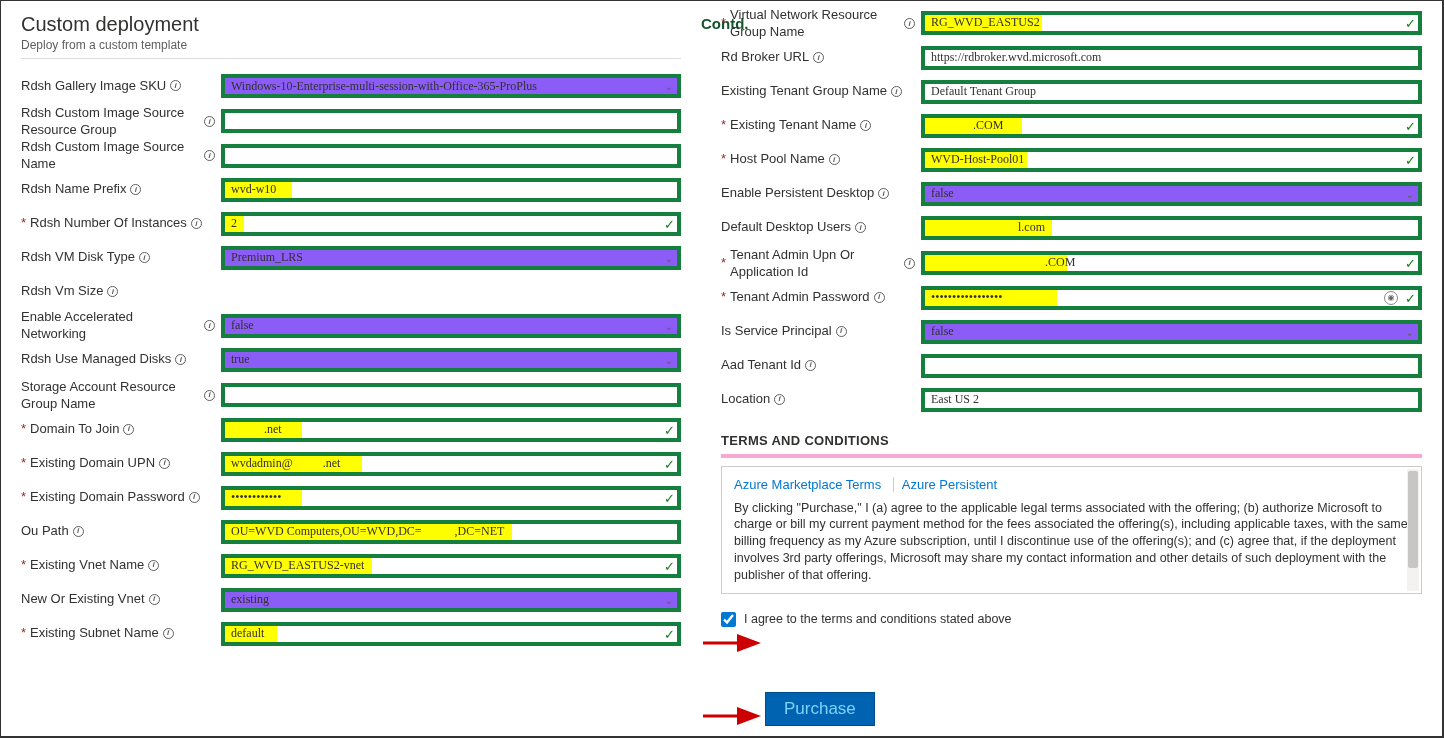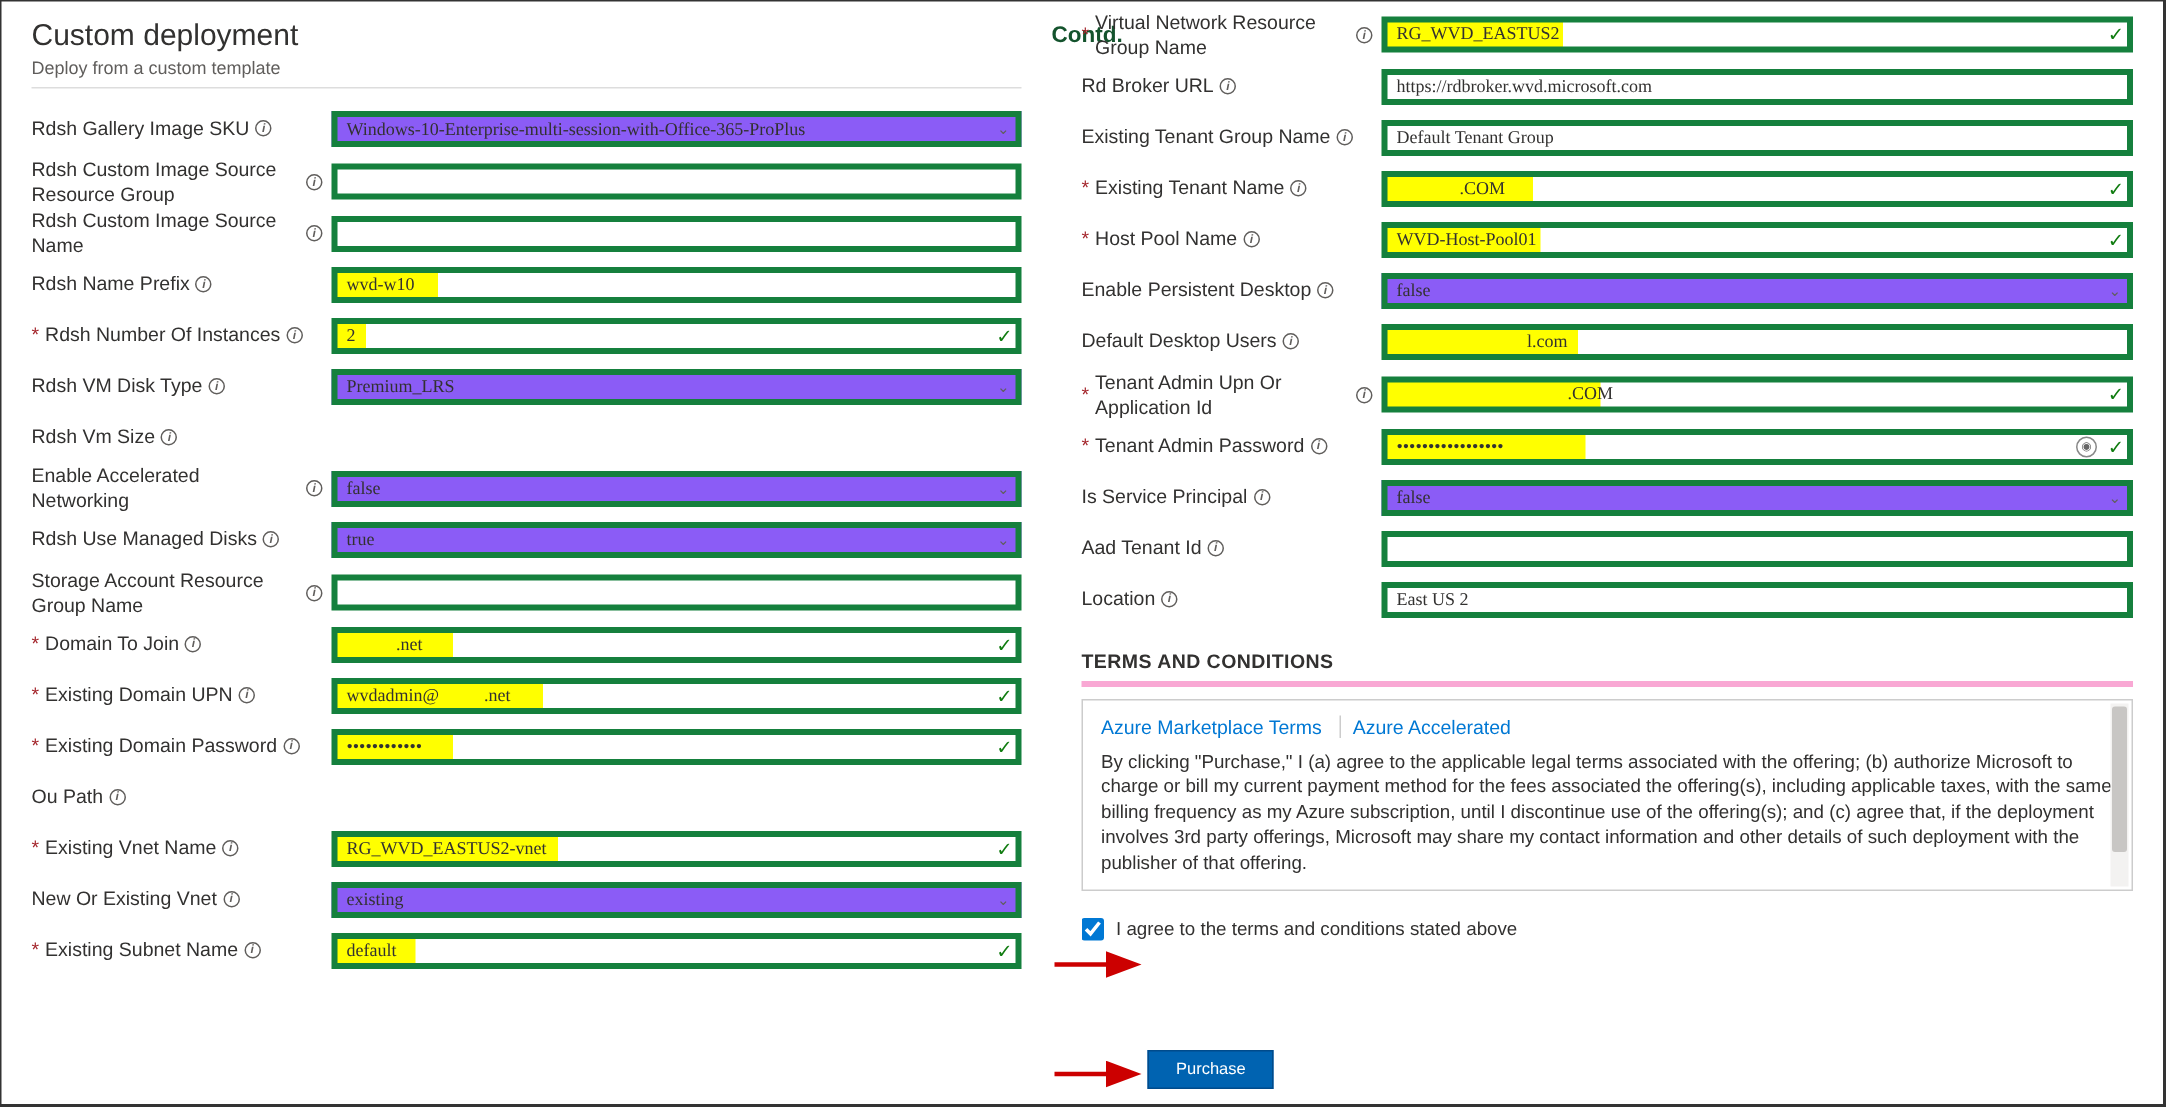--- a/index.html
+++ b/index.html
@@ -209,22 +209,22 @@
     font-size: 12.5px;
   }
   .agree-row input[type=checkbox] {
     width: 15px; height: 15px;
     margin-right: 8px;
     accent-color: #0078d4;
   }
   .purchase-btn {
     background: #0063b1;
     border: 1px solid #004b8b;
-    color: #ffffff;
-    font-size: 11px;
+    color: #7dd3fc;
+    font-size: 17px;
     padding: 6px 18px;
     cursor: pointer;
     font-family: inherit;
   }
   .purchase-row {
     position: absolute;
     left: 764px;
     bottom: 10px;
   }
   .arrow {
@@ -387,20 +387,24 @@
         <input class="text-input hl-input" value="••••••••••••" style="">
         <span class="valid-check">✓</span>
       </div>
     </div>
 
     <div class="form-row">
       <div class="label-wrap">
           <span>Ou Path</span>
           <span class="info-icon"></span>
         </div>
+      <div class="field-wrap">
+        <div class="hl-wrap" style="width:290px;"></div>
+        <input class="text-input hl-input" value="OU=WVD Computers,OU=WVD,DC=           ,DC=NET" style="">
+      </div>
     </div>
 
     <div class="form-row">
       <div class="label-wrap">
           <span class="required">*</span>
           <span>Existing Vnet Name</span>
           <span class="info-icon"></span>
         </div>
       <div class="field-wrap">
         <div class="hl-wrap" style="width:150px;"></div>
@@ -575,21 +579,21 @@
       <div class="field-wrap">
           <input class="text-input" value="East US 2" style="">
         </div>
     </div>
 
     <div class="terms-heading">TERMS AND CONDITIONS</div>
     <div class="terms-box">
       <div class="terms-links">
         <a href="#">Azure Marketplace Terms</a>
         <span class="sep"></span>
-        <a href="#">Azure Accelerated</a>
+        <a href="#">Azure Persistent</a>
       </div>
       <div class="terms-text">By clicking "Purchase," I (a) agree to the applicable legal terms associated with the offering; (b) authorize Microsoft to charge or bill my current payment method for the fees associated the offering(s), including applicable taxes, with the same billing frequency as my Azure subscription, until I discontinue use of the offering(s); and (c) agree that, if the deployment involves 3rd party offerings, Microsoft may share my contact information and other details of such deployment with the publisher of that offering.</div>
       <div class="scroll-track">
           <div class="scroll-thumb"></div>
         </div>
     </div>
 
     <div class="agree-row">
       <input type="checkbox" checked="" style="">
       <span>I agree to the terms and conditions stated above</span>

